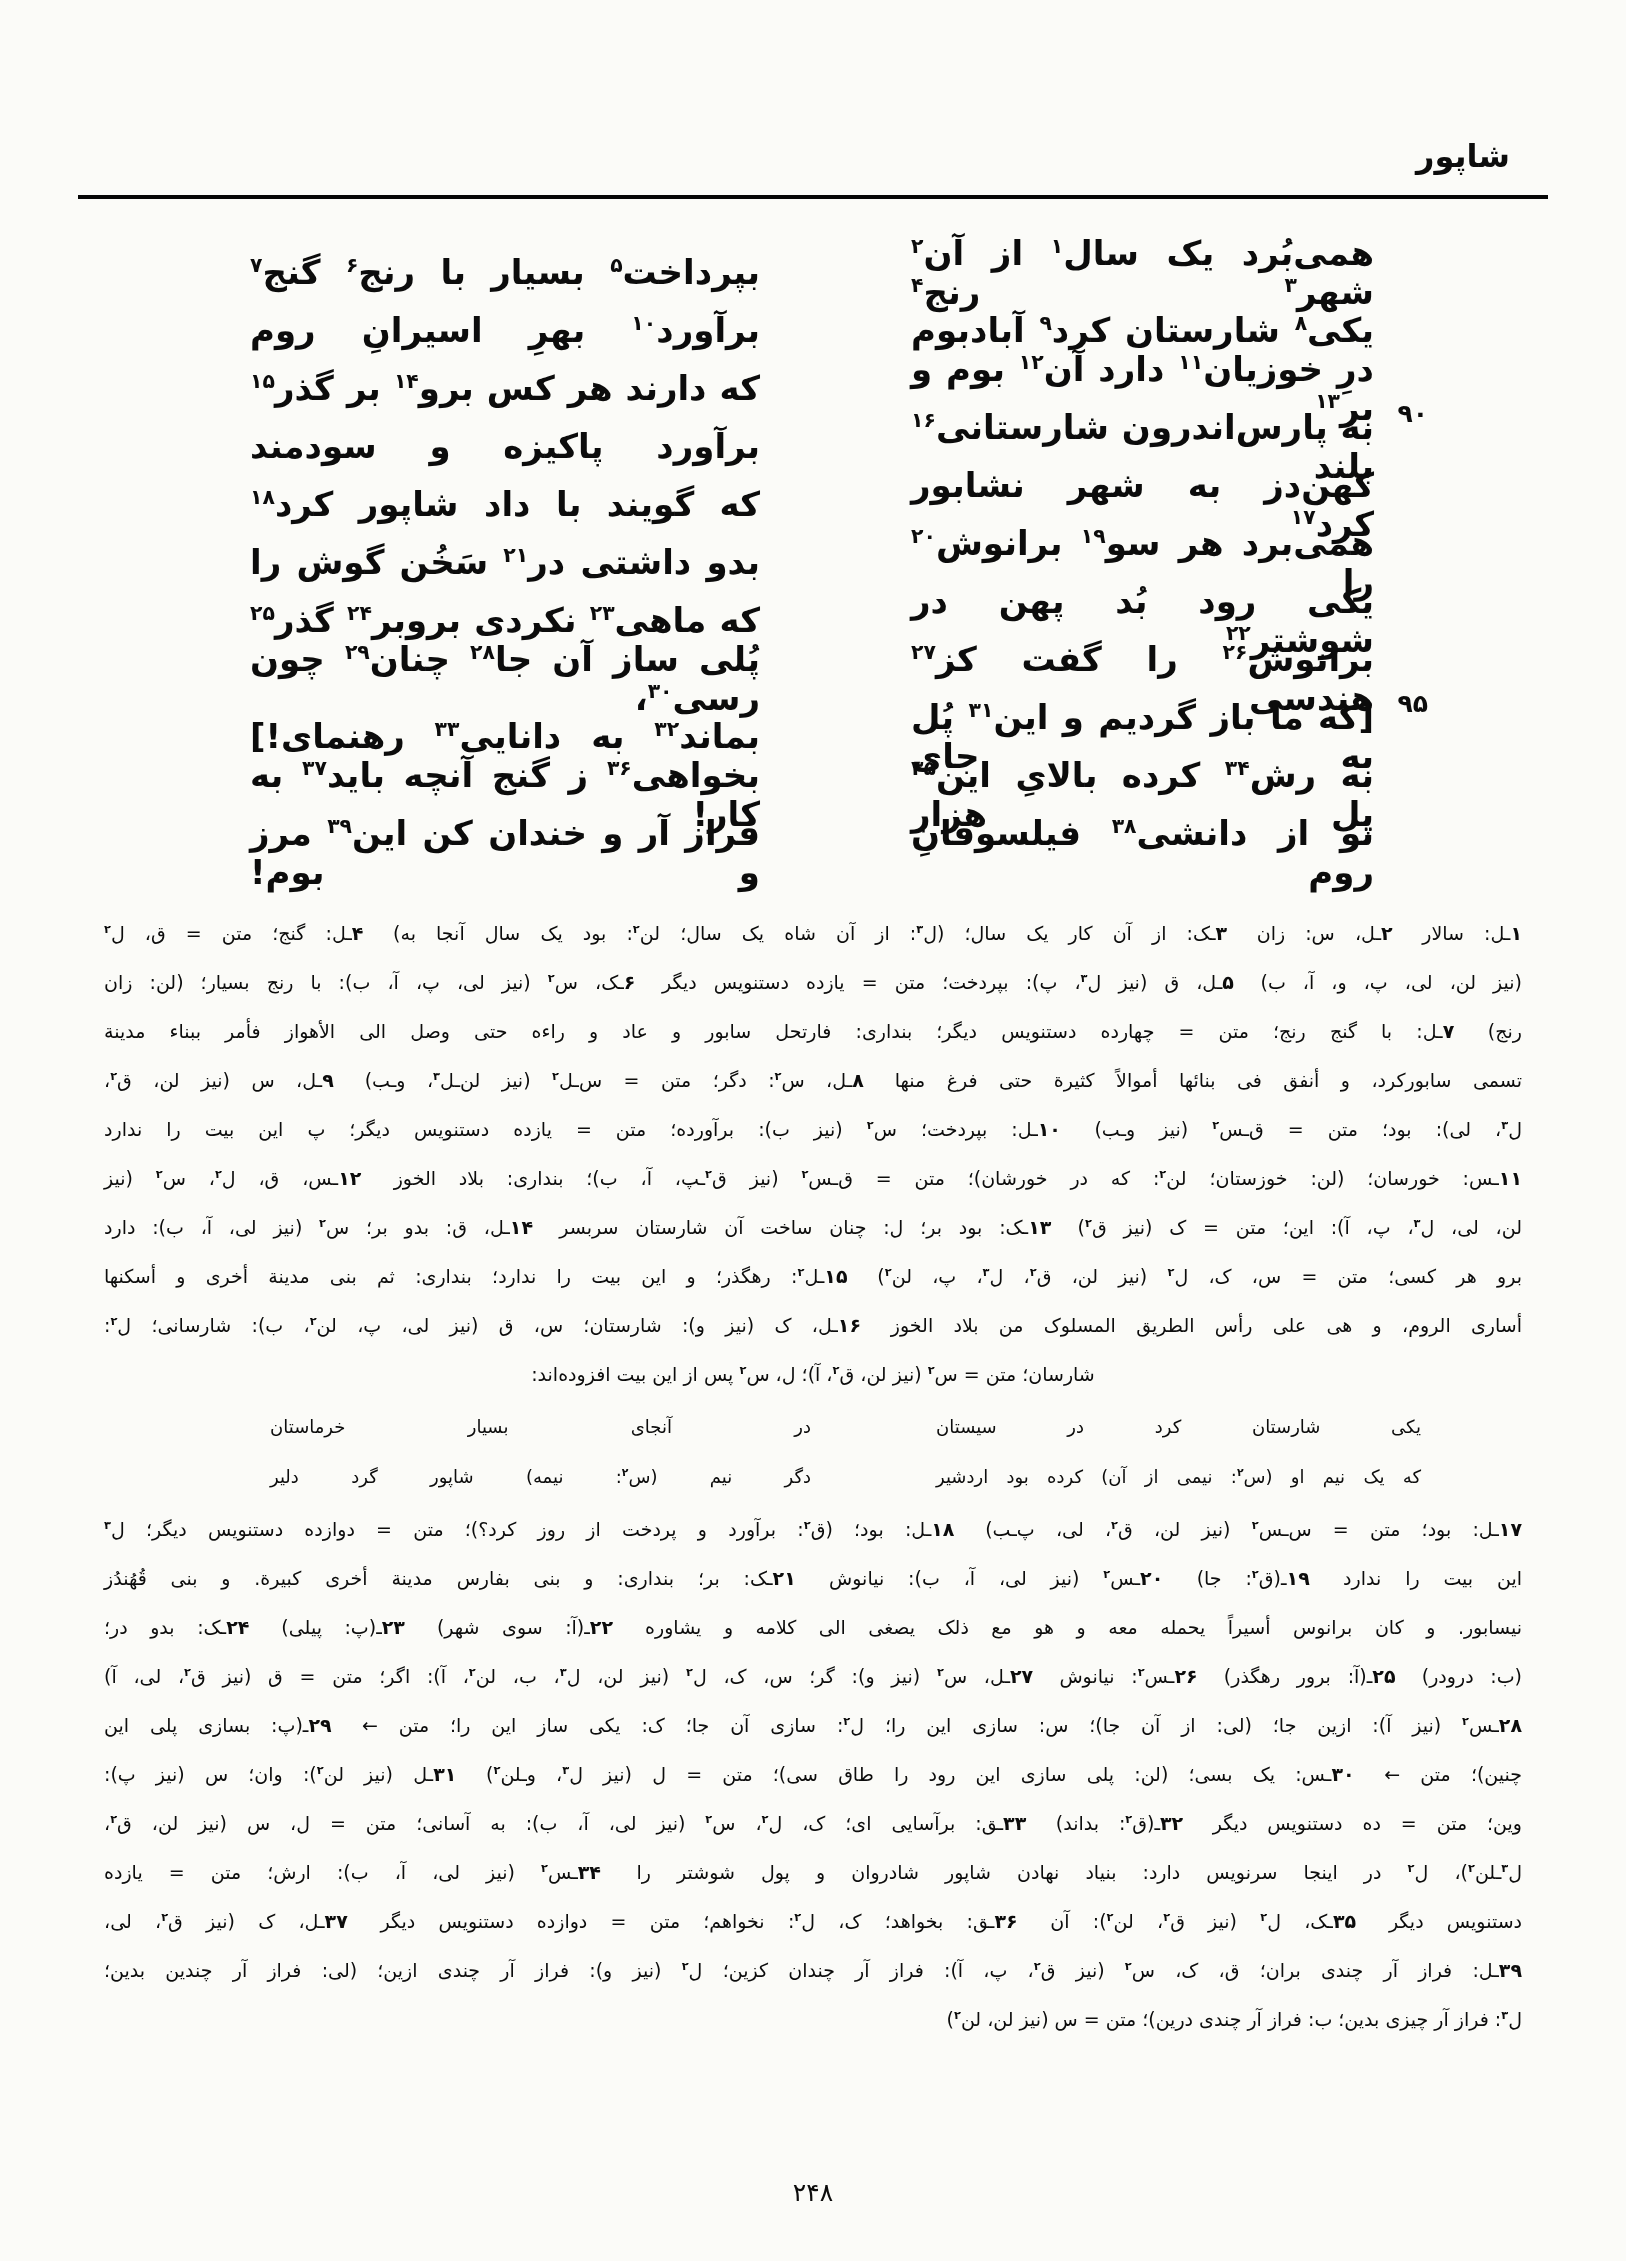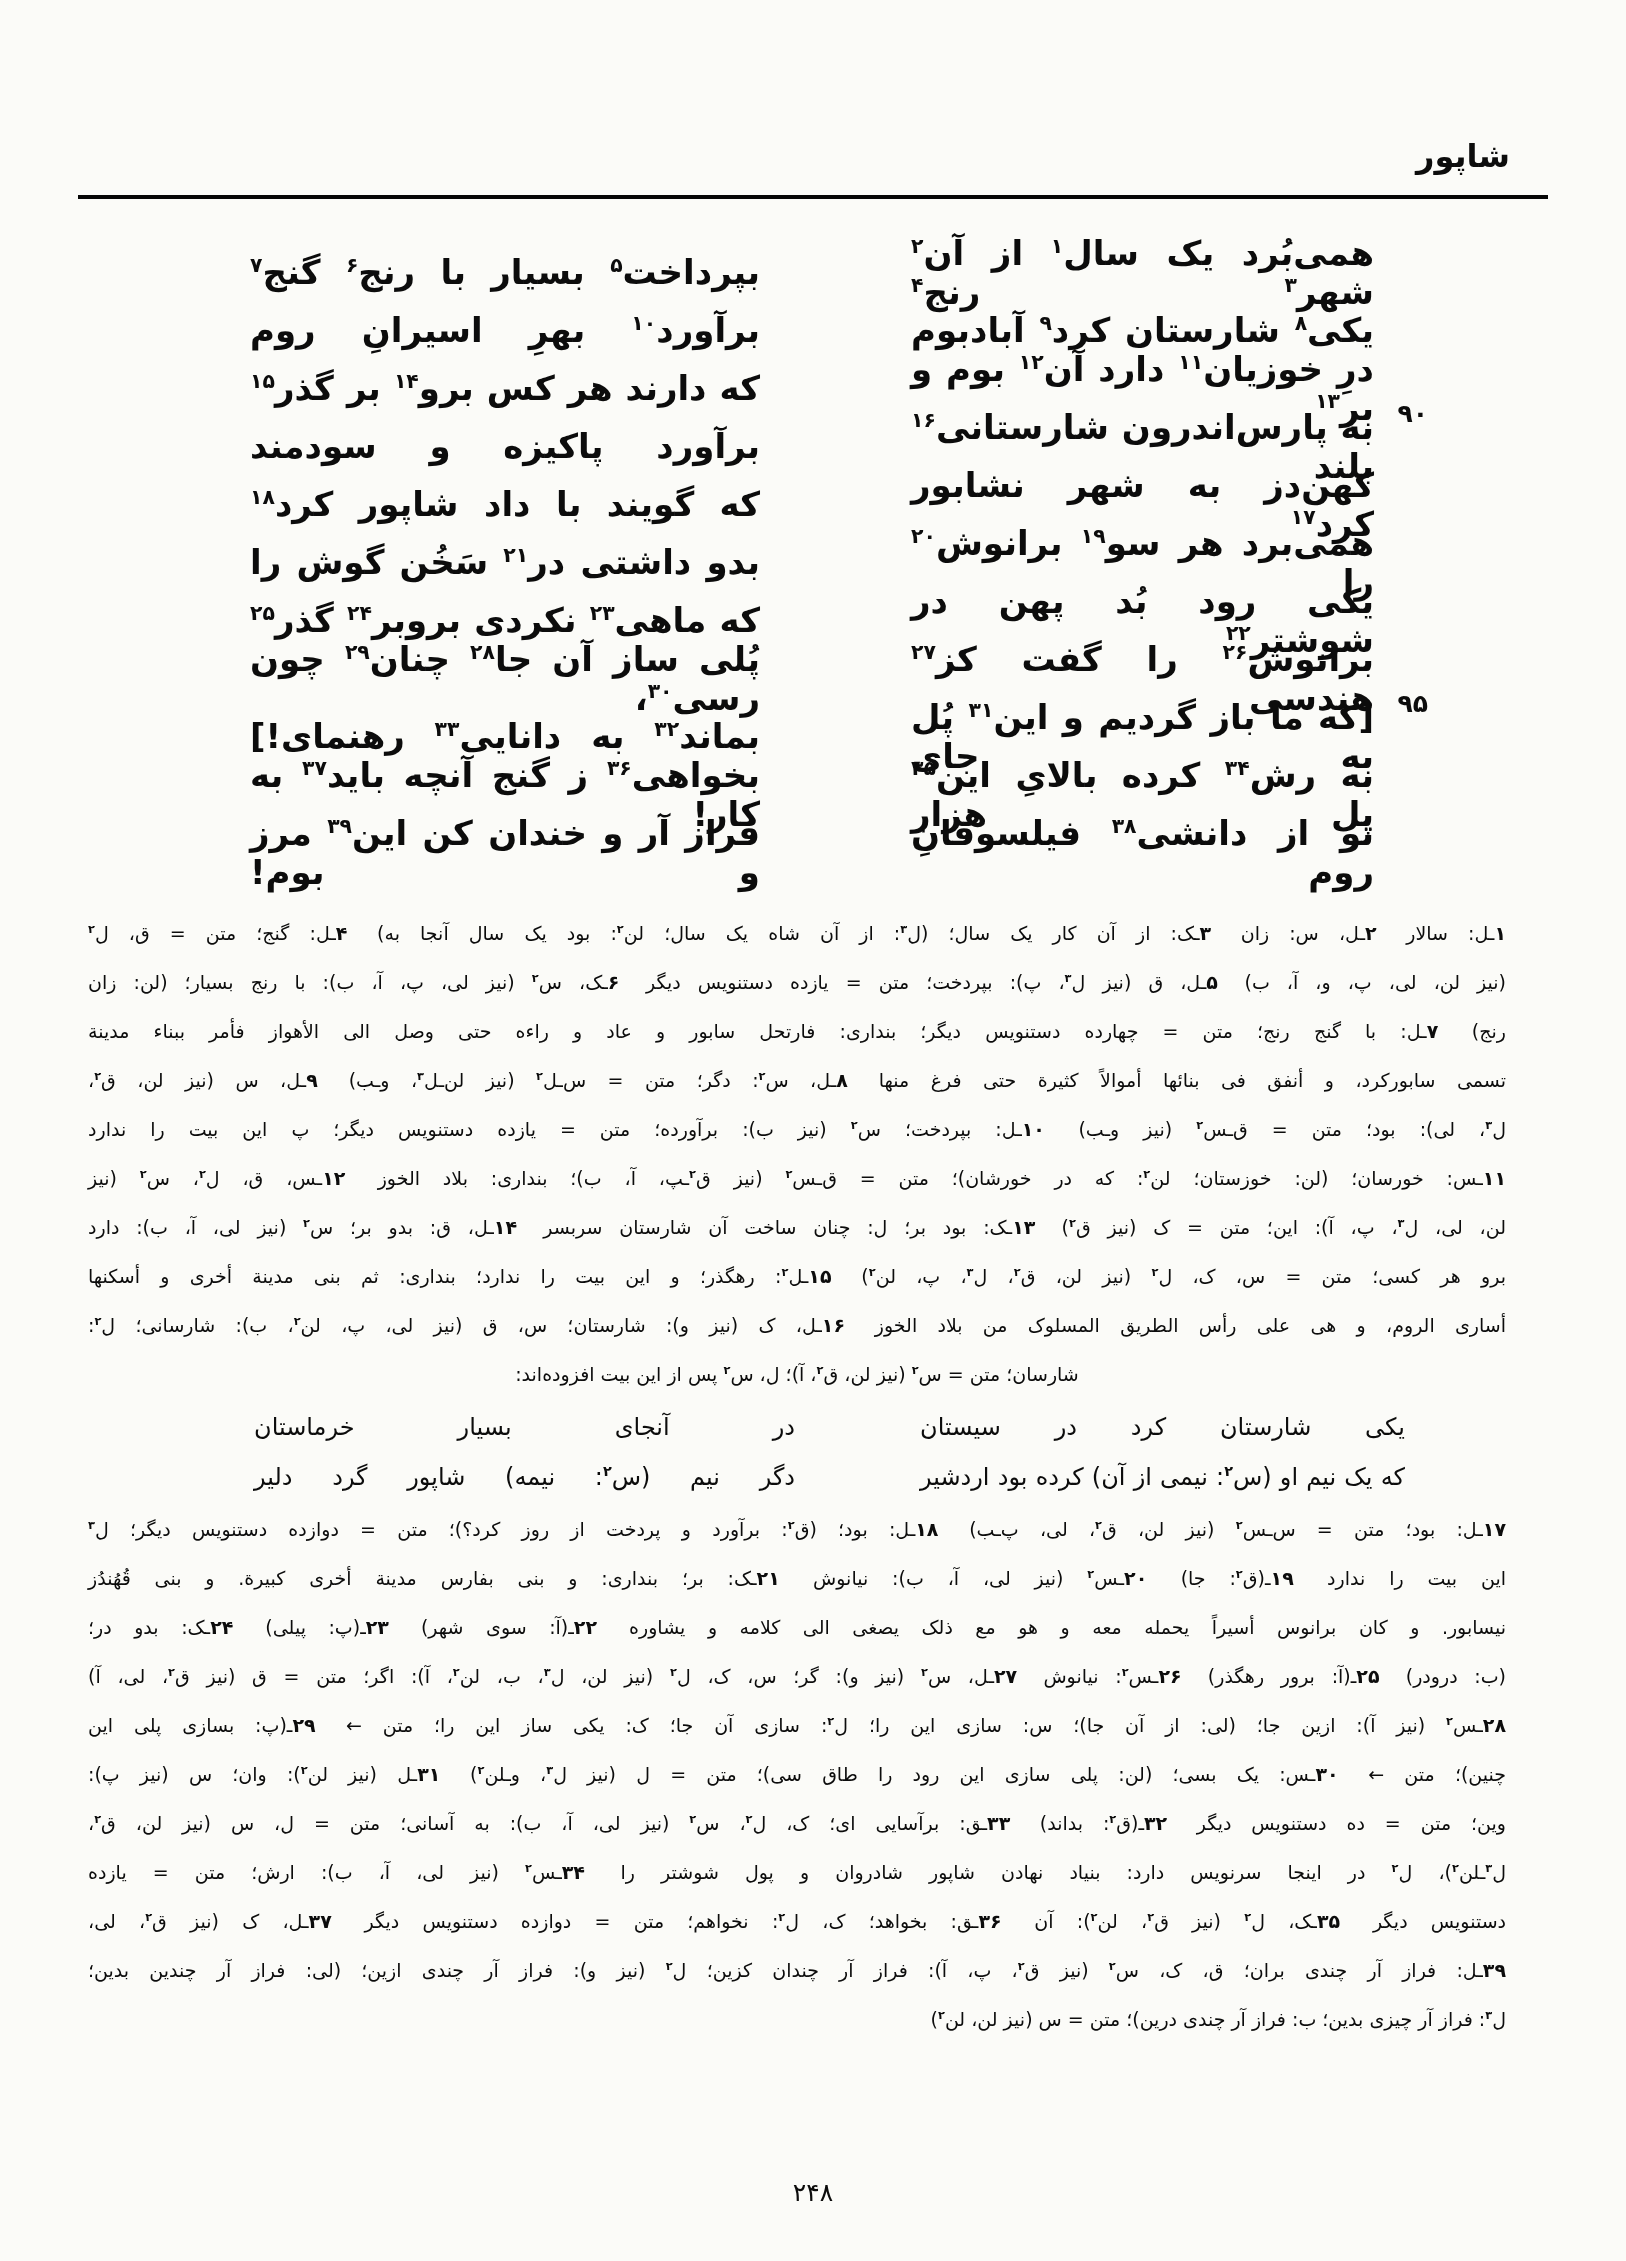--- a/index.html
+++ b/index.html
@@ -16,29 +16,29 @@
   .poem { position:absolute; top:244px; right:198px; width:1178px; font-weight:bold; }
   .vrow { display:flex; align-items:center; height:58px; }
   .vnum { width:54px; font-size:25px; text-align:right;margin-top:48px; }
   .hemi { font-size:34px; line-height:1.15; text-align:justify; text-align-last:justify; }
   .hemi-r { width:463px; }
   .spacer { flex:1; }
   .hemi-l { width:510px; }
 
   sup { font-size:0.60em; line-height:0; vertical-align:super; font-weight:bold; }
 
-  .apparatus { position:absolute; top:909px; right:120px; width:1418px; font-size:19px; }
+  .apparatus { position:absolute; top:909px; right:104px; width:1418px; font-size:19px; }
   .app-line { height:49px; line-height:49px; text-align:justify; text-align-last:justify; }
   .app-lead { text-align:center; text-align-last:center; }
   .app-last { text-align:left; text-align-last:right; }
   .app-line b { font-weight:bold; }
 
   .verse-insert { width:1151px; margin-left:auto; margin-right:101px; padding:2.8px 0; }
   .ins-row { display:flex; align-items:center; height:50px; }
-  .ins-hemi { font-size:24px; text-align:justify; text-align-last:justify; }
+  .ins-hemi { font-size:18px; text-align:justify; text-align-last:justify; }
   .ins-r { width:485px; }
   .ins-l { width:541px; }
 
   .folio { position:absolute; top:2130px; left:0; width:100%; text-align:center; font-size:25px;margin-top:48px; }
 </style>
 </head>
 <body>
 
 <div class="page">
 

